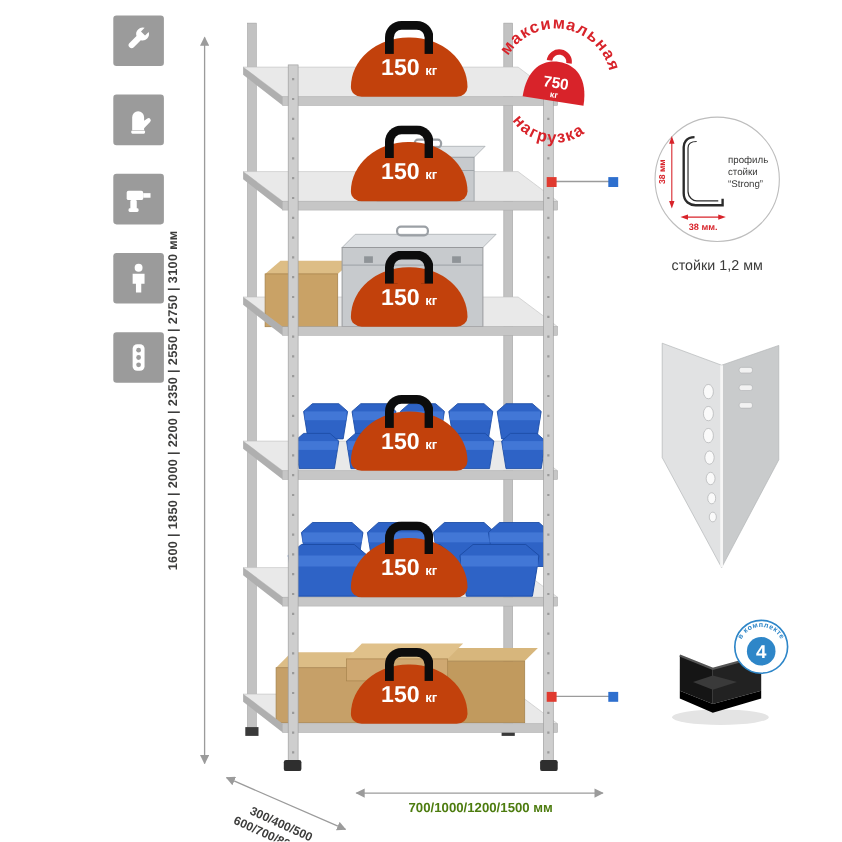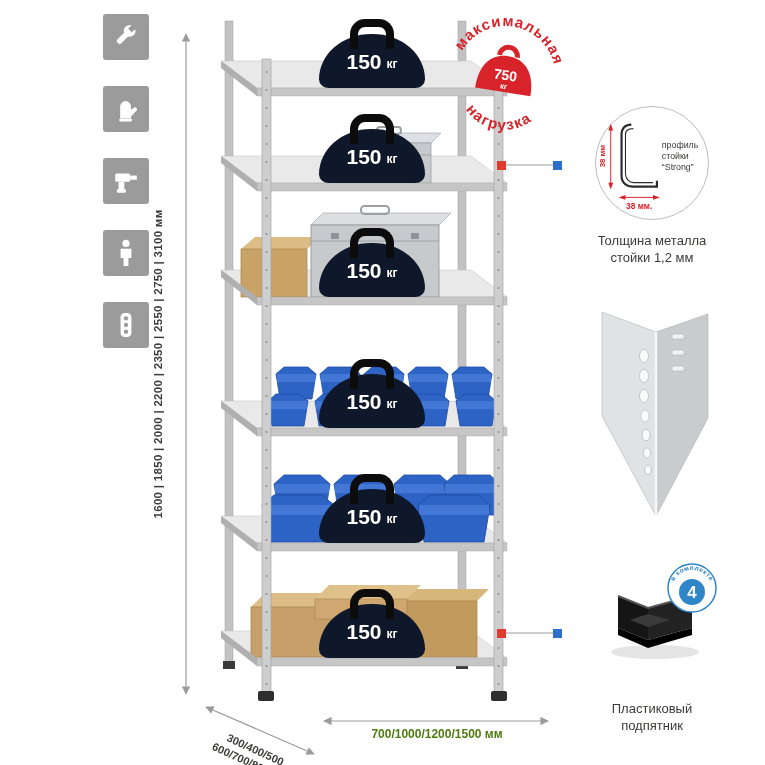--- a/index.html
+++ b/index.html
@@ -16,21 +16,21 @@
   .height-label{position:absolute;left:152px;top:700px;width:672px;height:16px;
                 transform-origin:0 0;transform:rotate(-90deg);text-align:center;
                 font-size:11.5px;font-weight:bold;color:#3c3c3b;letter-spacing:.3px;}
   .depth-label{position:absolute;left:196px;top:716px;width:136px;transform-origin:0 0;
                transform:rotate(24.5deg);text-align:center;font-size:11px;font-weight:bold;
                color:#3c3c3b;line-height:1.25;}
   .width-label{position:absolute;left:322px;top:727px;width:230px;text-align:center;
                font-size:12px;font-weight:bold;color:#4d7c0f;}
 
   
-  .weight{position:absolute;left:319px;width:106px;height:54px;background:#0f172a;
+  .weight{position:absolute;left:319px;width:106px;height:54px;background:#c2410c;
           border-radius:53px 53px 10px 10px / 46px 46px 9px 9px;
           display:flex;align-items:center;justify-content:center;gap:5px;color:#fff;z-index:5;}
   .weight::before{content:"";position:absolute;top:-15px;left:50%;transform:translateX(-50%);
           width:28px;height:22px;border:8px solid #0c0c0c;border-bottom:none;
           border-radius:15px 15px 0 0;}
   .weight .wv{font-size:21px;font-weight:bold;line-height:1;}
   .weight .wu{font-size:12px;font-weight:bold;line-height:1;margin-top:6px;}
   .w1{top:34px}.w2{top:129px}.w3{top:243px}.w4{top:374px}.w5{top:489px}.w6{top:604px}
 
   
@@ -269,21 +269,20 @@
       <line x1="26" y1="92" x2="62" y2="92" stroke="#d8232a" stroke-width="1"></line>
       <polygon points="30,89.5 30,94.5 23,92" fill="#d8232a"></polygon>
       <polygon points="58,89.5 58,94.5 65,92" fill="#d8232a"></polygon>
       <text x="44" y="104" font-size="8.5" font-weight="bold" fill="#d8232a" text-anchor="middle">38 мм.</text>
       <text x="67" y="42" font-size="9" fill="#3b3b3a">профиль</text>
       <text x="67" y="53" font-size="9" fill="#3b3b3a">стойки</text>
       <text x="67" y="64" font-size="9" fill="#3b3b3a">“Strong”</text>
     </svg>
   </div>
   <div class="caption cap-profile">
-    <div>Толщина металла</div>
     <div>стойки 1,2 мм</div>
   </div>
 
   <svg class="abs z2" style="left:592px;top:298px" width="125" height="230" viewBox="0 0 125 230">
     <polygon points="64,34 116,16 116,120 64,218" fill="#c9cbcc" stroke="#b0b2b4" stroke-width="0.6"></polygon>
     <polygon points="64,34 10,14 10,118 64,218" fill="#e1e2e3" stroke="#b0b2b4" stroke-width="0.6"></polygon>
     <line x1="64" y1="34" x2="64" y2="218" stroke="#f6f6f6" stroke-width="2.5"></line>
     <ellipse cx="52" cy="58" rx="4.5" ry="6.5" fill="#fafafa" stroke="#9fa1a3" stroke-width="0.5"></ellipse>
     <ellipse cx="52" cy="78" rx="4.5" ry="6.5" fill="#fafafa" stroke="#9fa1a3" stroke-width="0.5"></ellipse>
     <ellipse cx="52" cy="98" rx="4.5" ry="6.5" fill="#fafafa" stroke="#9fa1a3" stroke-width="0.5"></ellipse>
@@ -309,24 +308,20 @@
     <defs>
         <path id="badgeArc" d="M8 30 A20 20 0 0 1 48 30" fill="none"></path>
       </defs>
     <circle cx="28" cy="28" r="24" fill="#fff" stroke="#2e86c8" stroke-width="1.5"></circle>
     <text font-size="6.5" font-weight="bold" fill="#2e86c8" letter-spacing="0.5">
       <textPath href="#badgeArc" startOffset="50%" text-anchor="middle">в комплекте</textPath>
     </text>
     <circle cx="28" cy="32" r="13" fill="#2e86c8"></circle>
     <text x="28" y="38" text-anchor="middle" font-size="17" font-weight="bold" fill="#fff">4</text>
   </svg>
-  <div class="caption cap-foot">
-    <div>Пластиковый</div>
-    <div>подпятник</div>
-  </div>
 
   <div class="depth-label">
     <div>300/400/500</div>
     <div>600/700/800 мм</div>
   </div>
   <div class="width-label">700/1000/1200/1500 мм</div>
 
 </div>
 
 </body></html>

